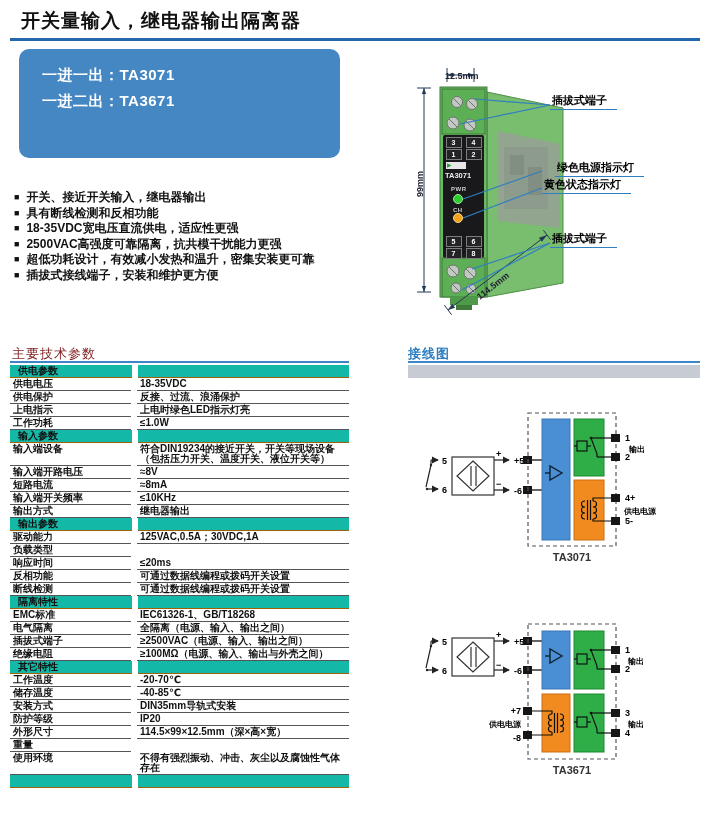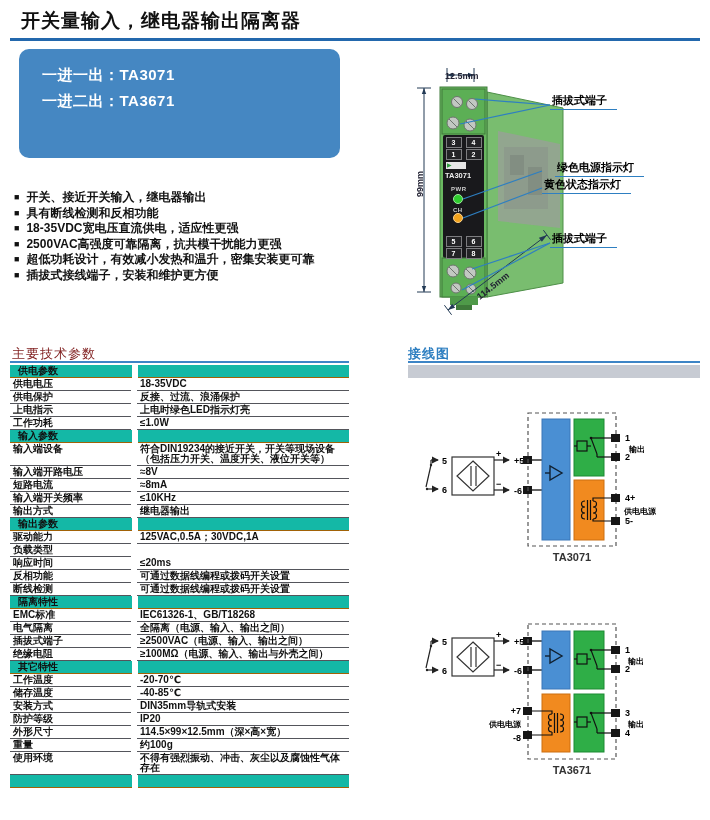--- a/index.html
+++ b/index.html
@@ -301,21 +301,20 @@
       <div class="srow">
         <div class="cl">防护等级</div>
         <div class="cv">IP20</div>
       </div>
       <div class="srow">
         <div class="cl">外形尺寸</div>
         <div class="cv">114.5×99×12.5mm（深×高×宽）</div>
       </div>
       <div class="srow">
         <div class="cl">重量</div>
-        <div class="cv">约100g</div>
       </div>
       <div class="srow">
         <div class="cl">使用环境</div>
         <div class="cv">不得有强烈振动、冲击、灰尘以及腐蚀性气体存在</div>
       </div>
       <div class="srow sec blank">
         <div class="cl"></div>
         <div class="cv"></div>
       </div>
     </div>

